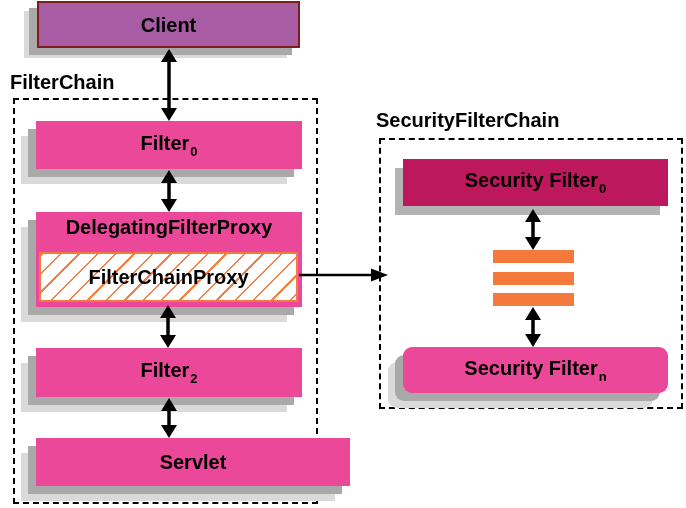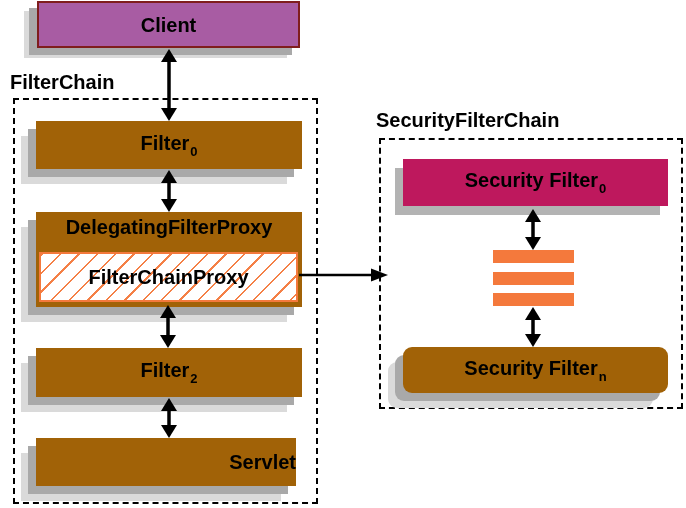--- a/index.html
+++ b/index.html
@@ -17,21 +17,21 @@
     position: absolute;
     box-sizing: border-box;
     display: flex;
     align-items: center;
     justify-content: center;
     font-size: 20px;
     font-weight: bold;
     line-height: 1;
   }
   .orange {
-    background: #a16207;
+    background: #ec4899;
     box-shadow: -8px 8px 0 #a9a9a9, -15px 15px 0 #dadada;
   }
   .orange-single {
     background: #be185d;
     box-shadow: -8px 9px 0 #b3b3b3;
   }
   .purple {
     background: #a85ca3;
     border: 2px solid #7f1d1d;
     box-shadow: -8px 7px 0 #a9a9a9, -13px 10px 0 #dadada;
@@ -111,21 +111,21 @@
     <div class="delegating-label">DelegatingFilterProxy</div>
     <div class="hatch-box">
       <span>FilterChainProxy</span>
     </div>
   </div>
 
   <div class="box orange" style="left:36px; top:348px; width:266px; height:49px;">
     <span><span>Filter</span><span class="sub">2</span></span>
   </div>
 
-  <div class="box orange" style="left:36px; top:438px; width:260px; height:48px;justify-content:flex-end;">
+  <div class="box orange" style="left:36px; top:438px; width:314px; height:48px;">
     <span>Servlet</span>
   </div>
 
   <div class="box orange-single" style="left:403px; top:159px; width:265px; height:47px;">
     <span><span>Security Filter</span><span class="sub">0</span></span>
   </div>
 
   <div class="bar" style="left:493px; top:250px;"></div>
   <div class="bar" style="left:493px; top:272px;"></div>
   <div class="bar" style="left:493px; top:293px;"></div>

